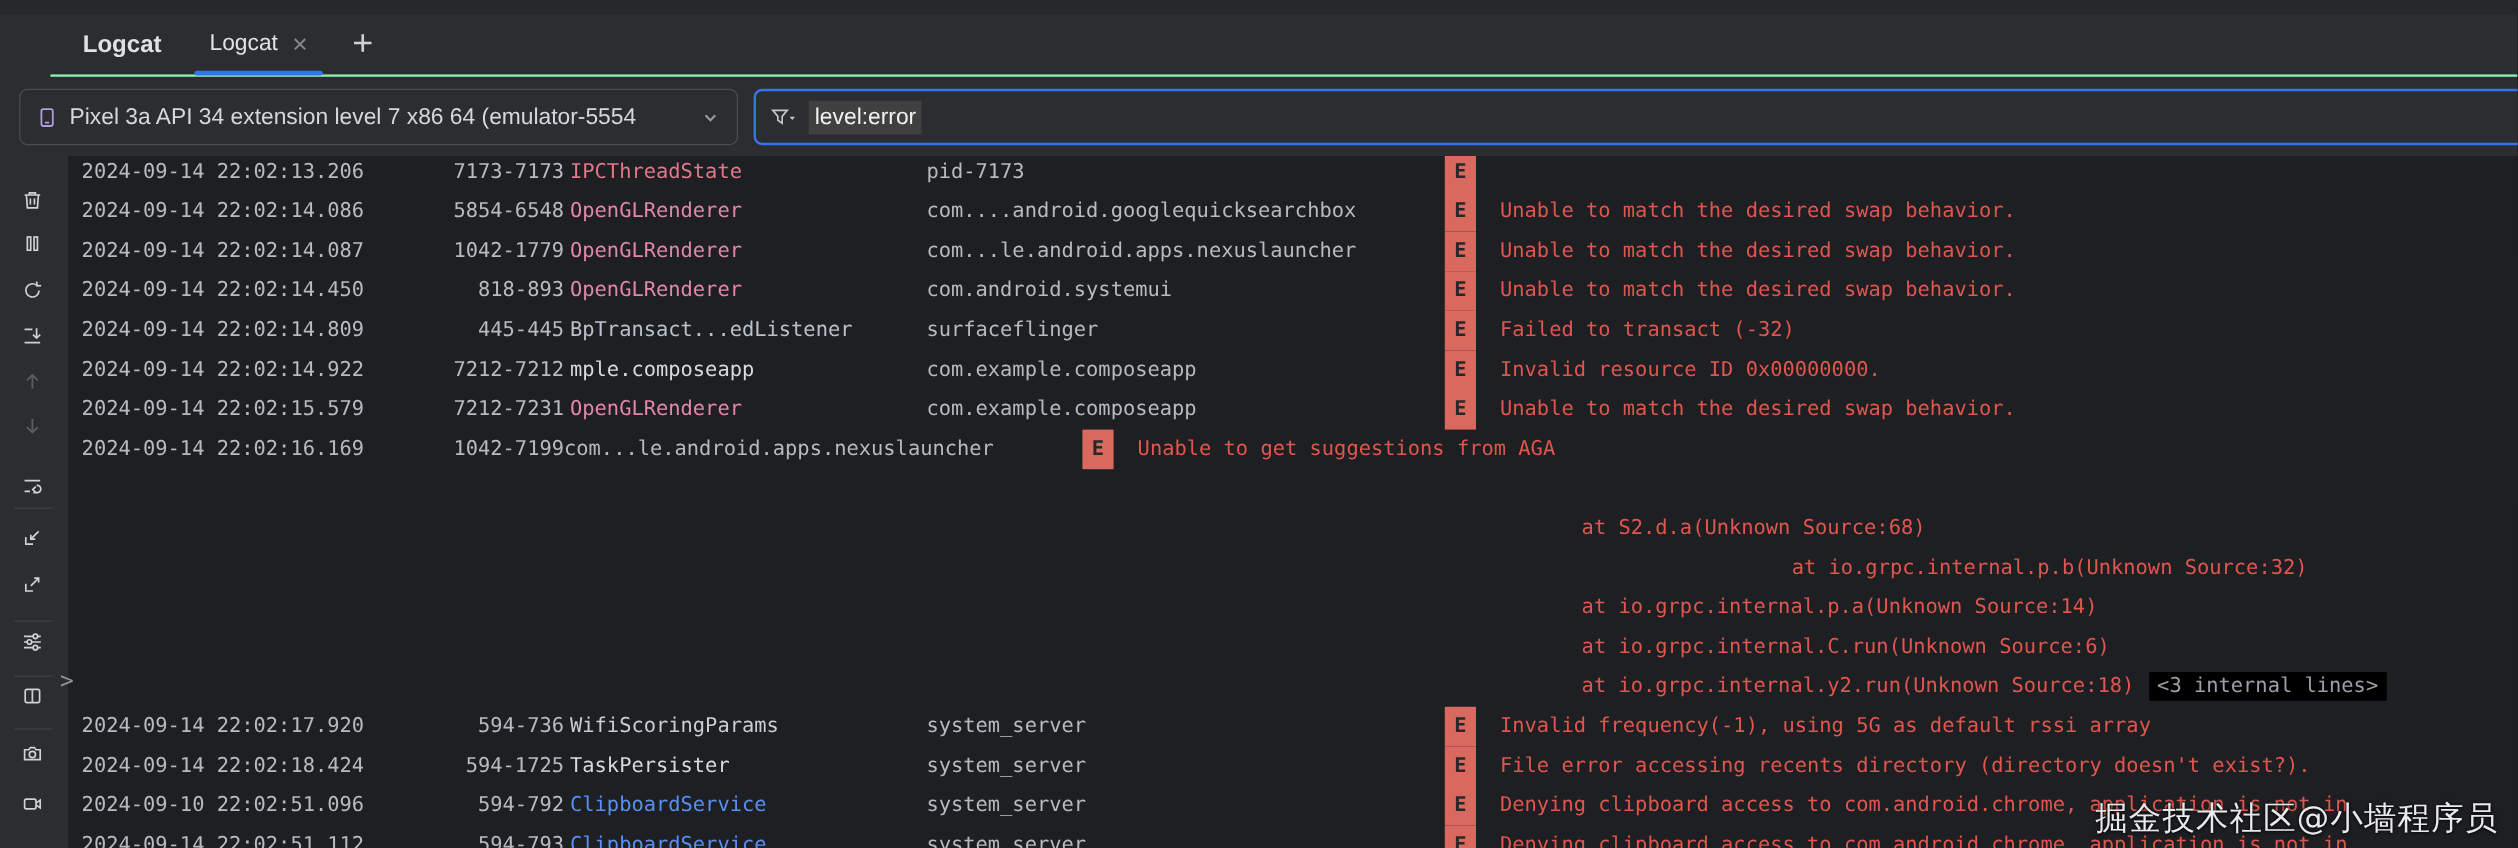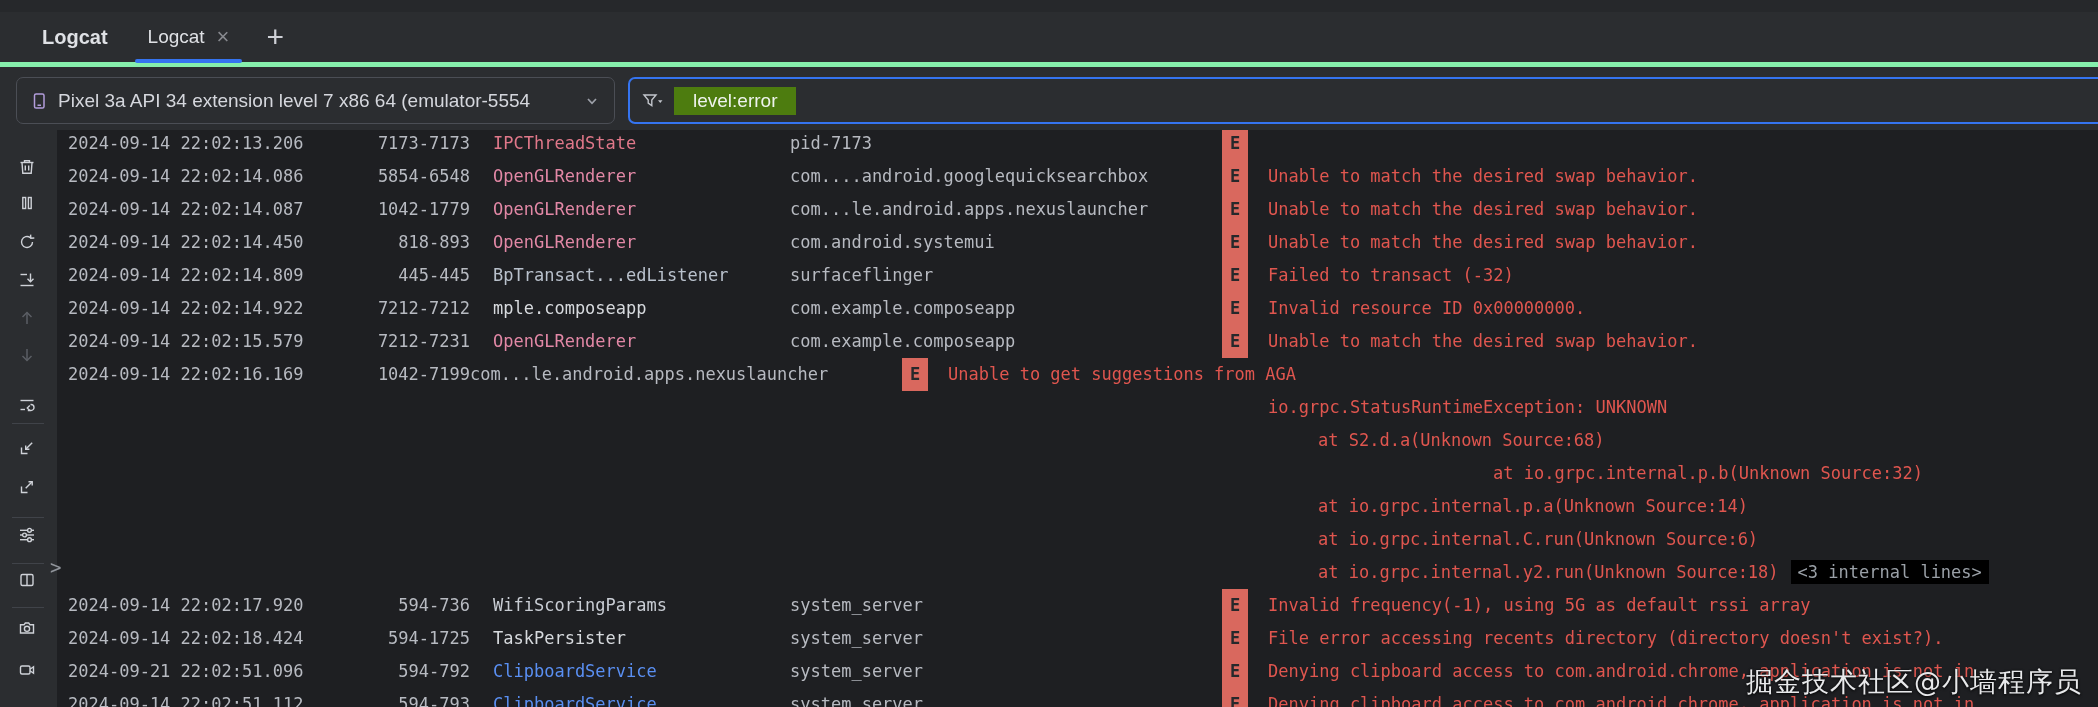--- a/index.html
+++ b/index.html
@@ -4,54 +4,54 @@
 <style>
   html,body{margin:0;padding:0;}
   body{
     width:2098px;height:707px;position:relative;overflow:hidden;
     background:#1e1f22;font-family:"Liberation Sans",sans-serif;
     -webkit-font-smoothing:antialiased;
   }
   
   .header{position:absolute;top:0;left:0;width:2098px;height:130px;background:#2b2d30;}
   .top-strip{height:12px;background:#26282b;}
-  .tabbar{height:50px;display:flex;align-items:stretch;border-bottom:5px solid #86efac;padding-left:42px;}
+  .tabbar{height:50px;display:flex;align-items:stretch;border-bottom:2px solid #86efac;padding-left:27px;margin-left:42px;}
   .tw-title{font-size:20px;font-weight:bold;color:#dfe1e5;align-self:center;margin-right:27px;}
   .tab{position:relative;display:flex;align-items:center;gap:12px;padding:0 13px;cursor:default;}
   .tab-label{font-size:19px;color:#dfe1e5;}
   .tab-close{font-size:22px;color:#87898e;line-height:1;}
   .tab-underline{position:absolute;left:0;right:0;bottom:-1px;height:4px;background:#3574f0;border-radius:2px;}
   .newtab{font-size:30px;font-weight:300;color:#ced0d6;align-self:center;margin-left:16px;line-height:1;padding:0 8px;}
   .toolbar{height:67px;display:flex;align-items:center;padding-left:16px;gap:13px;justify-content:flex-end;}
   .device-select{
     width:573px;height:45px;flex:none;border:1px solid #4b4e55;border-radius:7px;
     display:flex;align-items:center;padding:0 12px;gap:9px;background:#2b2d30;
     color:#d5d7dd;font-size:19px;white-space:nowrap;overflow:hidden;
   }
   .device-select .chev{margin-left:auto;flex:none;}
   .filter-field{
     flex:1;height:43px;margin-right:-8px;border:2px solid #3574f0;border-radius:7px;
     background:#2b2d30;display:flex;align-items:center;padding:0 11px;gap:9px;
   }
-  .chip{background:#4d7c0f;color:#eef3ed;font-size:19px;padding:3px 19px;}
+  .chip{background:#404040;color:#eef3ed;font-size:19px;padding:3px 5px;}
   
   .sidebar{position:absolute;top:130px;left:0;width:57px;bottom:0;background:#2b2d30;}
   .tool{position:absolute;left:17px;width:20px;height:20px;}
   .sep{position:absolute;left:12px;width:32px;height:1px;background:#404349;}
   .expander{position:absolute;left:50px;top:556px;color:#90949b;font-size:19px;font-family:"DejaVu Sans Mono",monospace;z-index:3;}
   
   .logview{
     position:absolute;left:57px;top:130px;right:0;bottom:0;background:#1e1f22;overflow:hidden;
     font-family:"DejaVu Sans Mono",monospace;font-size:17px;color:#b7bac1;
   }
   #log-rows{position:absolute;top:-3px;left:0;right:0;}
   .row{display:flex;height:33px;line-height:33px;white-space:pre;}
   .c-time{width:235px;padding-left:11px;flex:none;overflow:hidden;}
   .c-pid{width:167px;flex:none;text-align:right;overflow:hidden;}
-  .c-tag{width:297px;flex:none;margin-left:23px;overflow:hidden;}
+  .c-tag{width:297px;flex:none;margin-left:5px;overflow:hidden;}
   .c-pkg{width:432px;flex:none;overflow:hidden;}
   .c-badge{width:26px;flex:none;}
   .badge-e{display:block;height:100%;background:#d9685e;color:#26282b;font-weight:700;text-align:center;}
   .c-msg{flex:1;margin-left:20px;overflow:hidden;color:#e0564f;}
   .c-spacer{width:1191px;flex:none;}
   .fold{background:#000000;color:#9aa0a7;margin-left:12px;padding:2px 7px;}
   
   .watermark{
     position:absolute;right:16px;top:664px;z-index:6;
     font-family:"DejaVu Sans",sans-serif;font-size:27px;letter-spacing:1px;color:#e8e9eb;
@@ -202,26 +202,26 @@
 <div class="logview">
   <div id="log-rows">
       <div class="row"><div class="c-time">2024-09-14 22:02:13.206</div><div class="c-pid">7173-7173</div><div class="c-tag" style="color: rgb(224, 120, 138);">IPCThreadState</div><div class="c-pkg">pid-7173</div><div class="c-badge"><div class="badge-e">E</div></div></div>
       <div class="row"><div class="c-time">2024-09-14 22:02:14.086</div><div class="c-pid">5854-6548</div><div class="c-tag" style="color: rgb(226, 136, 166);">OpenGLRenderer</div><div class="c-pkg">com....android.googlequicksearchbox</div><div class="c-badge"><div class="badge-e">E</div></div><div class="c-msg">Unable to match the desired swap behavior.</div></div>
       <div class="row"><div class="c-time">2024-09-14 22:02:14.087</div><div class="c-pid">1042-1779</div><div class="c-tag" style="color: rgb(226, 136, 166);">OpenGLRenderer</div><div class="c-pkg">com...le.android.apps.nexuslauncher</div><div class="c-badge"><div class="badge-e">E</div></div><div class="c-msg">Unable to match the desired swap behavior.</div></div>
       <div class="row"><div class="c-time">2024-09-14 22:02:14.450</div><div class="c-pid">818-893</div><div class="c-tag" style="color: rgb(226, 136, 166);">OpenGLRenderer</div><div class="c-pkg">com.android.systemui</div><div class="c-badge"><div class="badge-e">E</div></div><div class="c-msg">Unable to match the desired swap behavior.</div></div>
       <div class="row"><div class="c-time">2024-09-14 22:02:14.809</div><div class="c-pid">445-445</div><div class="c-tag" style="color: rgb(185, 193, 204);">BpTransact...edListener</div><div class="c-pkg">surfaceflinger</div><div class="c-badge"><div class="badge-e">E</div></div><div class="c-msg">Failed to transact (-32)</div></div>
       <div class="row"><div class="c-time">2024-09-14 22:02:14.922</div><div class="c-pid">7212-7212</div><div class="c-tag" style="color: rgb(215, 218, 222);">mple.composeapp</div><div class="c-pkg">com.example.composeapp</div><div class="c-badge"><div class="badge-e">E</div></div><div class="c-msg">Invalid resource ID 0x00000000.</div></div>
       <div class="row"><div class="c-time">2024-09-14 22:02:15.579</div><div class="c-pid">7212-7231</div><div class="c-tag" style="color: rgb(226, 136, 166);">OpenGLRenderer</div><div class="c-pkg">com.example.composeapp</div><div class="c-badge"><div class="badge-e">E</div></div><div class="c-msg">Unable to match the desired swap behavior.</div></div>
       <div class="row"><div class="c-time">2024-09-14 22:02:16.169</div><div class="c-pid">1042-7199</div><div class="c-pkg">com...le.android.apps.nexuslauncher</div><div class="c-badge"><div class="badge-e">E</div></div><div class="c-msg">Unable to get suggestions from AGA</div></div>
-      <div class="row"><div class="c-spacer"></div><div class="c-msg">io.grpc.StatusRuntimeException: UNKNOWN</div></div>
+      <div class="row"><div class="c-spacer"></div></div>
       <div class="row"><div class="c-spacer"></div><div class="c-msg" style="padding-left: 50px;">at S2.d.a(Unknown Source:68)</div></div>
       <div class="row"><div class="c-spacer"></div><div class="c-msg" style="padding-left: 50px; text-align: center;">at io.grpc.internal.p.b(Unknown Source:32)</div></div>
       <div class="row"><div class="c-spacer"></div><div class="c-msg" style="padding-left: 50px;">at io.grpc.internal.p.a(Unknown Source:14)</div></div>
       <div class="row"><div class="c-spacer"></div><div class="c-msg" style="padding-left: 50px;">at io.grpc.internal.C.run(Unknown Source:6)</div></div>
       <div class="row"><div class="c-spacer"></div><div class="c-msg" style="padding-left: 50px;">at io.grpc.internal.y2.run(Unknown Source:18)<span class="fold">&lt;3 internal lines&gt;</span></div></div>
       <div class="row"><div class="c-time">2024-09-14 22:02:17.920</div><div class="c-pid">594-736</div><div class="c-tag" style="color: rgb(201, 205, 212);">WifiScoringParams</div><div class="c-pkg">system_server</div><div class="c-badge"><div class="badge-e">E</div></div><div class="c-msg">Invalid frequency(-1), using 5G as default rssi array</div></div>
       <div class="row"><div class="c-time">2024-09-14 22:02:18.424</div><div class="c-pid">594-1725</div><div class="c-tag" style="color: rgb(215, 218, 222);">TaskPersister</div><div class="c-pkg">system_server</div><div class="c-badge"><div class="badge-e">E</div></div><div class="c-msg">File error accessing recents directory (directory doesn't exist?).</div></div>
-      <div class="row"><div class="c-time">2024-09-21 22:02:51.096</div><div class="c-pid">594-792</div><div class="c-tag" style="color: rgb(90, 143, 242);">ClipboardService</div><div class="c-pkg">system_server</div><div class="c-badge"><div class="badge-e">E</div></div><div class="c-msg">Denying clipboard access to com.android.chrome, application is not in</div></div>
+      <div class="row"><div class="c-time">2024-09-10 22:02:51.096</div><div class="c-pid">594-792</div><div class="c-tag" style="color: rgb(90, 143, 242);">ClipboardService</div><div class="c-pkg">system_server</div><div class="c-badge"><div class="badge-e">E</div></div><div class="c-msg">Denying clipboard access to com.android.chrome, application is not in</div></div>
       <div class="row"><div class="c-time">2024-09-14 22:02:51.112</div><div class="c-pid">594-793</div><div class="c-tag" style="color: rgb(90, 143, 242);">ClipboardService</div><div class="c-pkg">system_server</div><div class="c-badge"><div class="badge-e">E</div></div><div class="c-msg">Denying clipboard access to com.android.chrome, application is not in</div></div>
     </div>
 </div>
 
 <div class="watermark">掘金技术社区@小墙程序员</div>
 
 </body></html>

